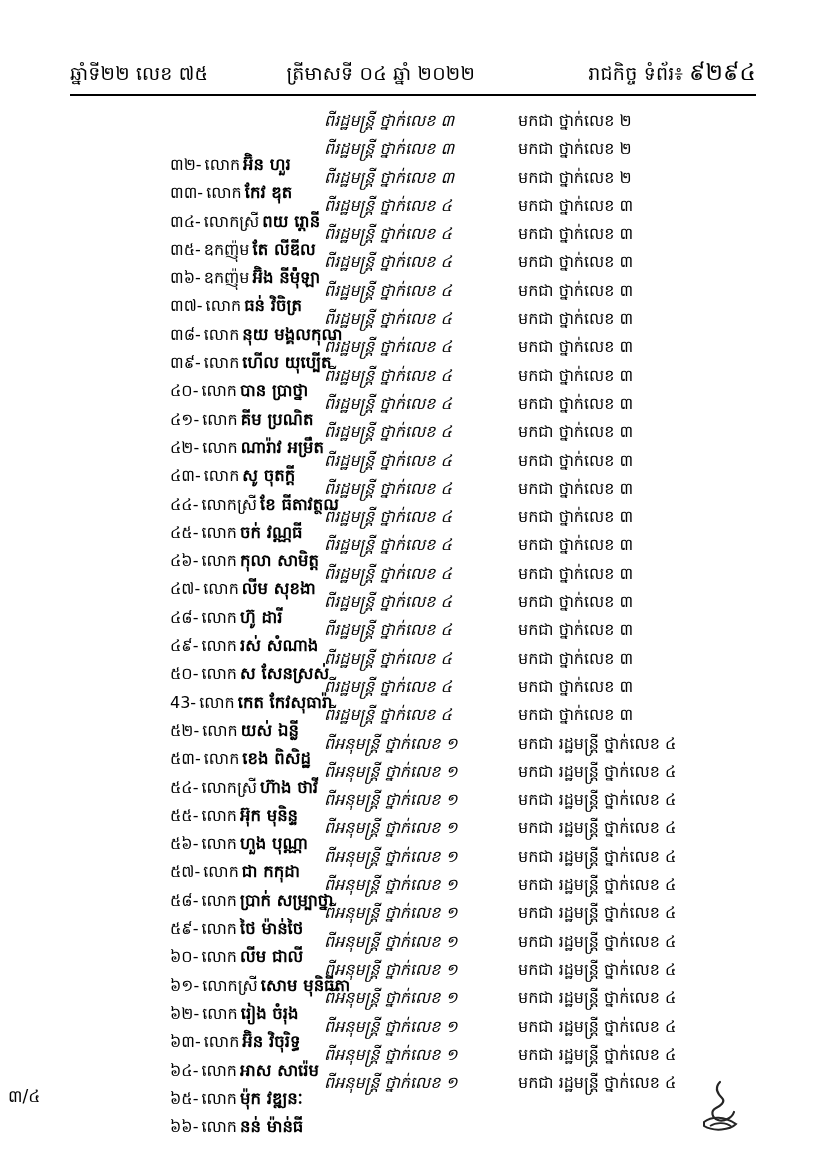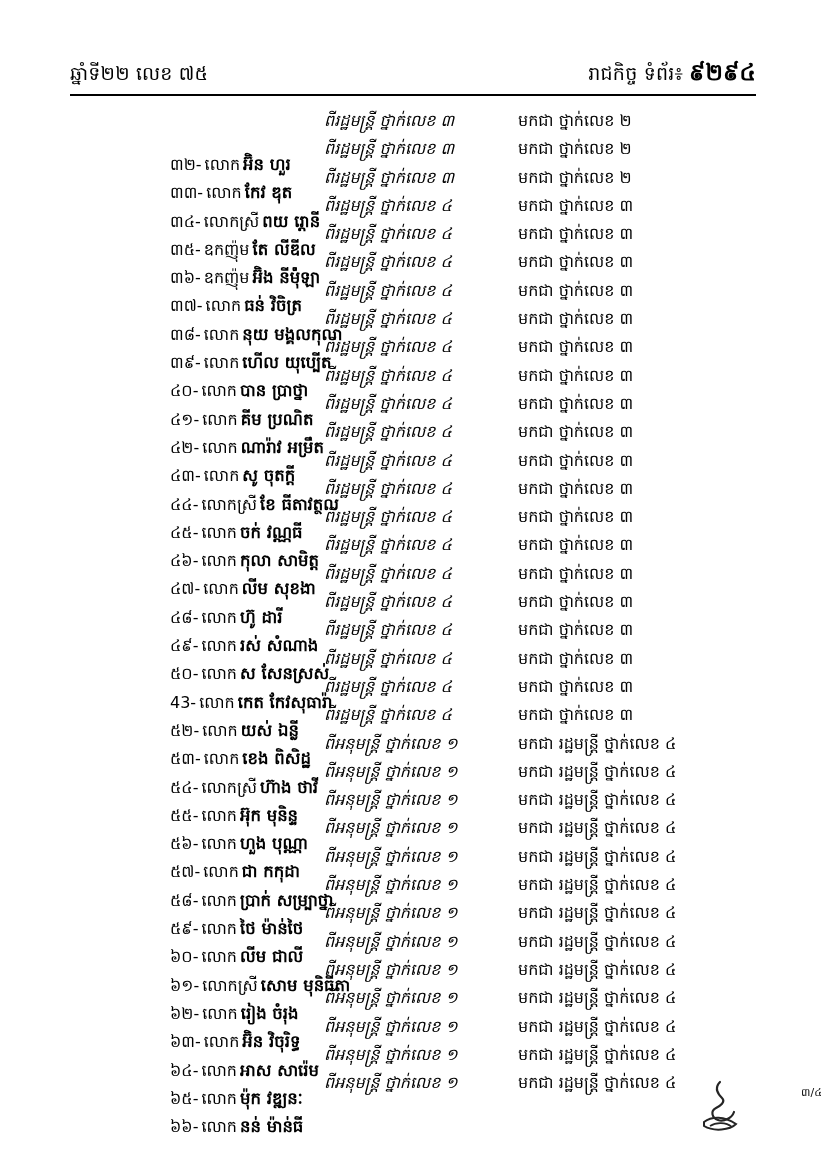--- a/index.html
+++ b/index.html
@@ -35,21 +35,21 @@
     white-space: nowrap;
   }
   .header-right {
     white-space: nowrap;
     display: flex;
     align-items: baseline;
     gap: 6px;
     margin-left: 35px;
   }
   .header-page-number {
-    font-weight: bold;
+    font-weight: normal;
     font-size: 23px;
   }
   .header-rule {
     position: absolute;
     left: 70px;
     top: 94px;
     width: 686px;
     height: 2px;
     background: #000000;
   }
@@ -100,39 +100,41 @@
     padding-left: 8px;
     font-size: 16px;
   }
 
   
   .footer-pagenum {
     position: absolute;
     left: 0;
     right: 0;
     top: 1085px;
-    text-align: right;
-    font-size: 11px;
+    text-align: left;
+    font-size: 17px;
+    padding-left: 8px;
   }
   .signature {
     position: absolute;
     right: 72px;
     top: 1078px;
     width: 60px;
     height: 60px;
     opacity: 0.85;
   }
 </style>
 </head>
 <body>
 
 <div class="page">
 
   <div class="header">
     <div class="header-left">ឆ្នាំទី២២ លេខ ៧៥</div>
+    <div class="header-center">ត្រីមាសទី ០៤ ឆ្នាំ ២០២២</div>
     <div class="header-right">
       <span>រាជកិច្ច ទំព័រ៖</span>
       <span class="header-page-number">៩២៩៤</span>
     </div>
   </div>
   <div class="header-rule"></div>
 
   <div class="entries">
       <div class="row">
         <div class="col-name">

